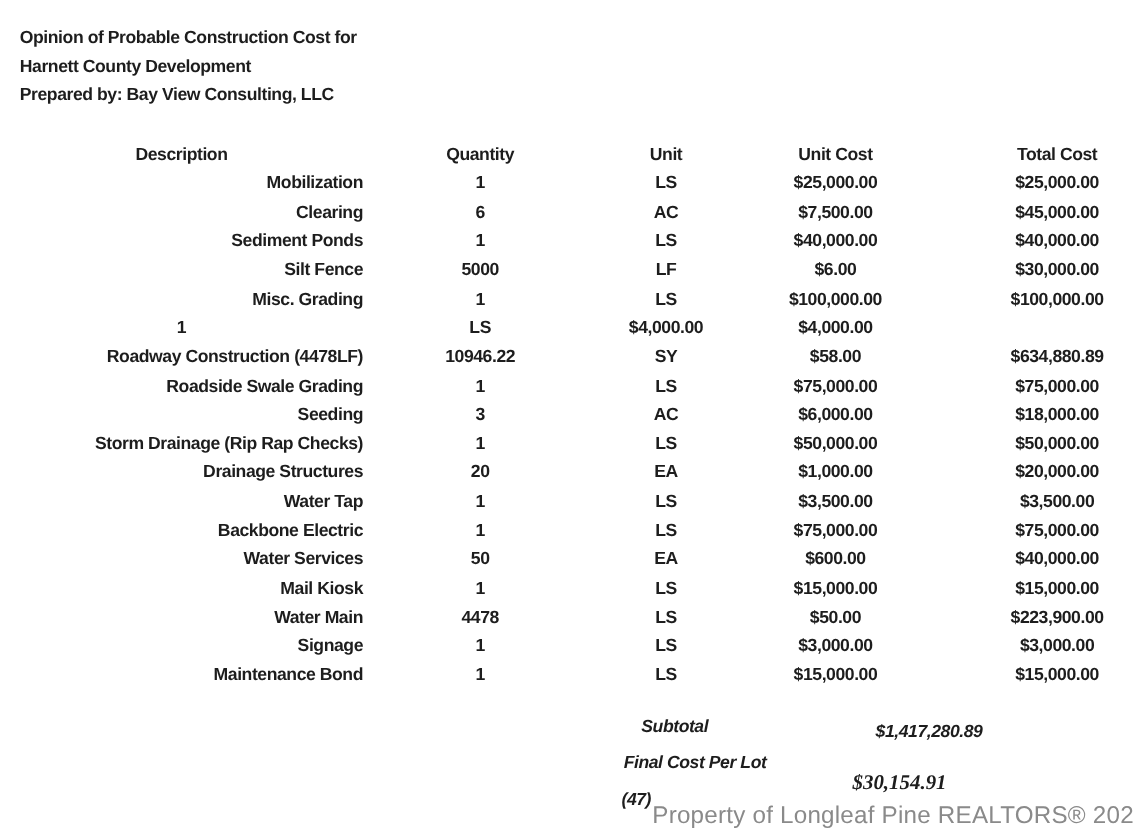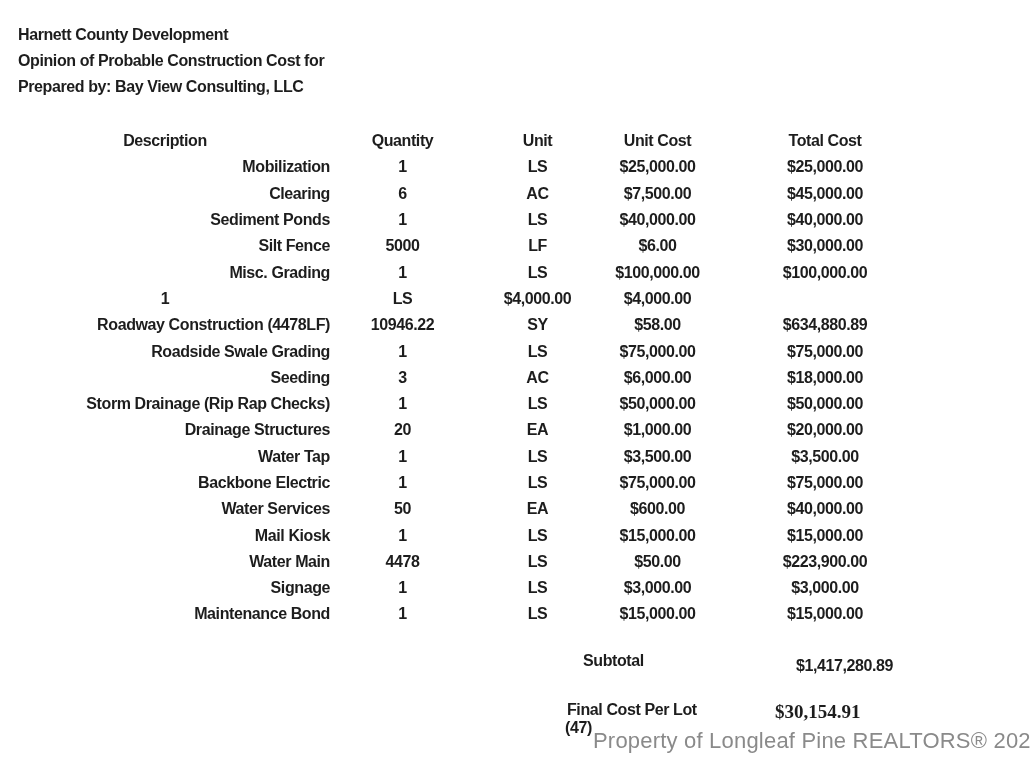--- a/index.html
+++ b/index.html
@@ -30,35 +30,37 @@
     width: 935px;
     font-size: 16px;
     font-weight: 700;
     letter-spacing: -0.4px;
   }
   .t-row {
     display: grid;
     grid-template-columns: 330px 145px 125px 115px 220px;
     height: 26.3px;
     align-items: center;
+    gap: 34px;
   }
   .cell { text-align: center; white-space: nowrap; overflow: visible; }
   .c-desc { text-align: right; padding-left: 18px; }
   .t-row.header .c-desc { text-align: center; padding-left: 0; }
   .summary-item {
     position: absolute;
     font-size: 16px;
     font-weight: 700;
     letter-spacing: -0.4px;
     line-height: 20px;
     white-space: nowrap;
+    font-style: italic;
   }
   .subtotal-label   { left: 583px; top: 651px; }
   .subtotal-value   { left: 752px; top: 656px; margin-left: 44px; }
-  .final-label      { left: 567px; top: 684px; margin-top: 16px; }
+  .final-label      { left: 567px; top: 684px; }
   .final-label2     { left: 565px; top: 718px; }
   .final-value {
     left: 775px; top: 701px;
     font-family: "Liberation Serif", serif;
     font-size: 19px;
     letter-spacing: 0;
     line-height: 22px;
   }
   .watermark {
     position: absolute;
@@ -70,22 +72,22 @@
     color: #8a8a8a;
     white-space: nowrap;
   }
 </style>
 </head>
 <body>
 
 <div class="page">
 
   <div class="title-block">
+    <div>Opinion of Probable Construction Cost for</div>
     <div>Harnett County Development</div>
-    <div>Opinion of Probable Construction Cost for</div>
     <div>Prepared by: Bay View Consulting, LLC</div>
   </div>
 
   <div class="cost-table">
     <div class="t-row header">
       <div class="cell c-desc">Description</div>
       <div class="cell c-qty">Quantity</div>
       <div class="cell c-unit">Unit</div>
       <div class="cell c-ucost">Unit Cost</div>
       <div class="cell c-tcost">Total Cost</div>

